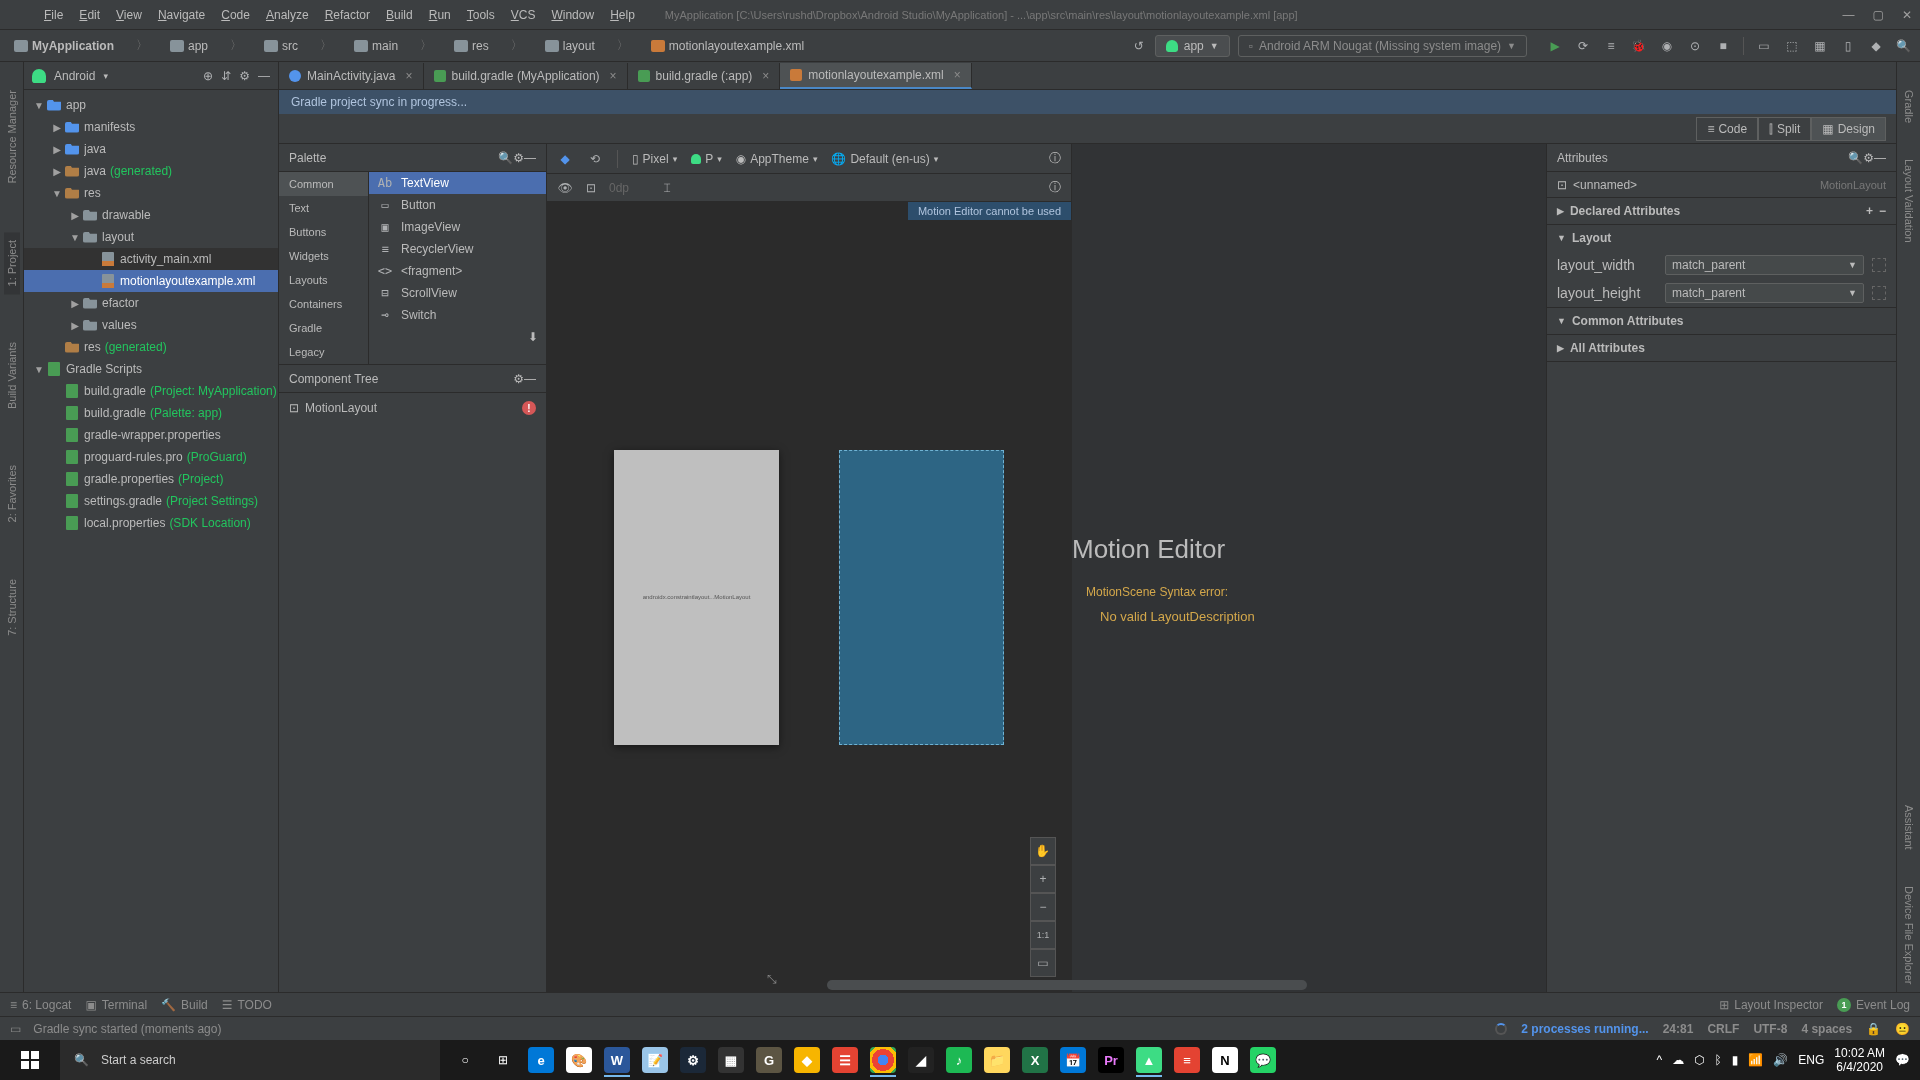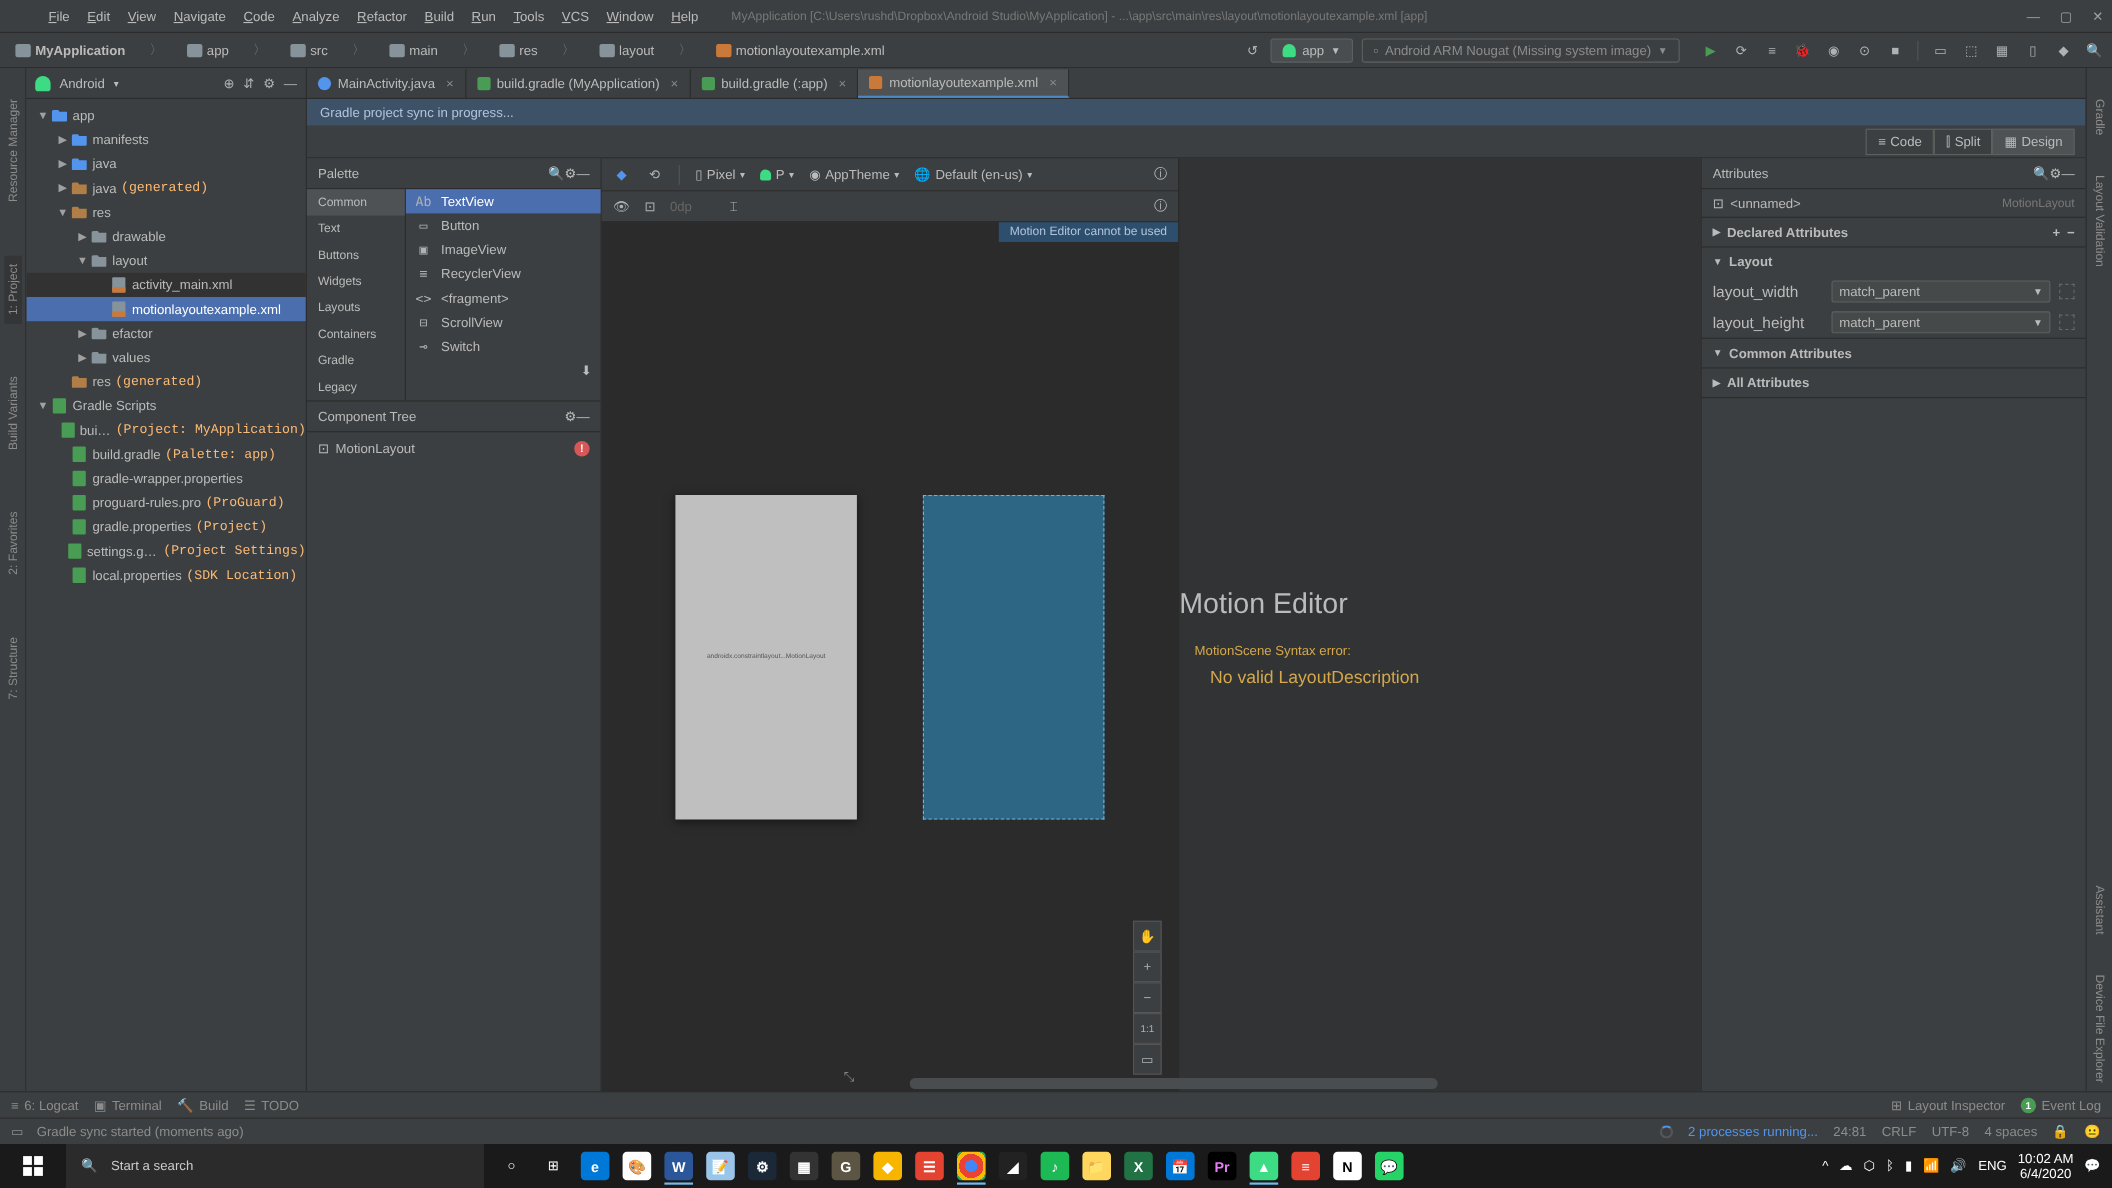--- a/index.html
+++ b/index.html
@@ -32,21 +32,21 @@
 .panel-header { height:28px; display:flex; align-items:center; padding:0 8px; gap:8px; border-bottom:1px solid #2b2b2b; }
 .panel-header .spacer { margin-left:auto; }
 .panel-header .hicon { color:#afb1b3; cursor:pointer; }
 .tree { padding:4px 0; overflow:auto; flex:1; }
 .tree-row { display:flex; align-items:center; height:22px; padding-left:4px; cursor:pointer; white-space:nowrap; }
 .tree-row.selected { background:#4b6eaf; color:#fff; }
 .tree-row.highlighted { background:#323232; }
 .tree-arrow { width:14px; color:#a0a0a0; font-size:10px; text-align:center; }
 .tree-icon { width:16px; height:14px; margin-right:4px; display:inline-flex; align-items:center; justify-content:center; }
 .tree-label { overflow:hidden; text-overflow:ellipsis; }
-.tree-sub { color:#fdba74; margin-left:4px;font-family:Liberation Mono, monospace; }
+.tree-sub { color:#22c55e; margin-left:4px; }
 .folder-icon { width:14px; height:11px; background:#87939a; border-radius:2px; clip-path:polygon(0 0,40% 0,50% 20%,100% 20%,100% 100%,0 100%); }
 .folder-icon.blue { background:#5394ec; }
 .folder-icon.orange { background:#b07e46; }
 .file-icon { width:12px; height:14px; background:#87939a; border-radius:1px; position:relative; }
 .xml-icon::after { content:""; position:absolute; bottom:0; left:0; width:100%; height:5px; background:#c97a3a; }
 .gradle-icon { background:#499c54; }
 .android-block { width:14px; height:14px; background:#3ddc84; border-radius:50% 50% 20% 20%; }
 .editor-block { flex:1; display:flex; flex-direction:column; }
 .editor-tabs { height:28px; background:#3c3f41; display:flex; align-items:flex-end; border-bottom:1px solid #2b2b2b; }
 .ed-tab { height:26px; padding:0 10px; display:flex; align-items:center; gap:6px; color:#bbbbbb; cursor:pointer; border-right:1px solid #2b2b2b; }
@@ -91,39 +91,39 @@
 .device-surface .ds-label { font-size:6px; color:#555; }
 .blueprint-surface { width:165px; height:295px; background:#2d6584; border:1px dashed #6fb3d4; }
 .zoom-controls { position:absolute; right:15px; bottom:15px; display:flex; flex-direction:column; gap:0; }
 .zoom-btn { width:26px; height:28px; background:#3c3f41; border:1px solid #555; display:flex; align-items:center; justify-content:center; color:#afb1b3; cursor:pointer; }
 .resize-handle { position:absolute; bottom:6px; left:42%; color:#888; }
 .motion-panel { width:475px; background:#313335; border-left:1px solid #2b2b2b; display:flex; flex-direction:column; }
 .motion-warning { background:#2d4e6c; color:#b0c4de; padding:3px 10px; font-size:11px; height:22px; }
 .motion-body { flex:1; display:flex; flex-direction:column; align-items:flex-start; justify-content:center; }
 .motion-title { font-size:26px; color:#bbbbbb; font-weight:300; margin-bottom:20px; }
 .motion-err { color:#d4a84b; font-size:12px; align-self:flex-start; padding-left:14px; }
-.motion-err2 { color:#d4a84b; font-size:16px; align-self:flex-start; padding-left:28px; margin-top:10px; }
+.motion-err2 { color:#d4a84b; font-size:13px; align-self:flex-start; padding-left:28px; margin-top:10px; }
 .attr-panel { width:350px; background:#3c3f41; border-left:1px solid #2b2b2b; display:flex; flex-direction:column; }
 .attr-header { height:28px; display:flex; align-items:center; padding:0 10px; border-bottom:1px solid #2b2b2b; }
 .attr-header .spacer { margin-left:auto; }
 .attr-id-row { height:26px; display:flex; align-items:center; padding:0 10px; border-bottom:1px solid #2b2b2b; gap:6px; }
 .attr-id-row .attr-type { margin-left:auto; color:#787878; font-size:11px; }
 .attr-section { border-bottom:1px solid #2b2b2b; }
 .attr-sec-head { height:26px; display:flex; align-items:center; padding:0 10px; cursor:pointer; gap:6px; font-weight:bold; }
 .attr-sec-head .spacer { margin-left:auto; }
 .attr-row { display:flex; align-items:center; padding:4px 10px; gap:8px; }
 .attr-label { width:100px; font-size:14px; }
 .attr-input { flex:1; background:#45494a; border:1px solid #5e6060; padding:2px 6px; border-radius:2px; color:#bbb; display:flex; align-items:center; justify-content:space-between; }
 .attr-after { width:14px; height:14px; border:1px dashed #666; }
 .bottom-tabs { height:24px; background:#3c3f41; display:flex; align-items:center; padding:0 10px; gap:14px; border-top:1px solid #2b2b2b; }
 .btab { display:flex; align-items:center; gap:5px; cursor:pointer; color:#8c8c8c; }
 .btab-r { margin-left:auto; display:flex; gap:14px; }
 .event-badge { width:14px; height:14px; background:#499c54; border-radius:50%; display:flex; align-items:center; justify-content:center; color:#fff; font-size:9px; font-weight:bold; }
 .status-bar { height:24px; background:#3c3f41; display:flex; align-items:center; padding:0 10px; gap:12px; border-top:1px solid #2b2b2b; color:#8c8c8c; font-size:11px; }
-.status-bar .sr { margin-left:auto; display:flex; gap:14px; align-items:center; }
+.status-bar .sr { margin-left:auto; display:flex; gap:14px; align-items:center;font-weight:bold; }
 .proc-running { color:#5394ec; }
 .spinner { width:12px; height:12px; border:2px solid #555; border-top-color:#5394ec; border-radius:50%; }
 .taskbar { position:absolute; bottom:0; left:0; width:100%; height:40px; background:#1a1a1a; display:flex; align-items:center; }
 .win-start { width:60px; height:40px; display:flex; align-items:center; justify-content:center; color:#fff; }
 .search-box { width:380px; height:40px; background:#2b2b2b; display:flex; align-items:center; padding:0 14px; color:#ccc; gap:12px; }
 .task-icons { display:flex; margin-left:8px; gap:4px; align-items:center; height:40px; }
 .task-icon { width:34px; height:34px; display:flex; align-items:center; justify-content:center; position:relative; }
 .task-glyph { width:26px; height:26px; border-radius:4px; display:flex; align-items:center; justify-content:center; font-size:13px; font-weight:bold; color:#fff; }
 .active-underline { position:absolute; bottom:0; left:4px; right:4px; height:2px; background:#76b9ed; }
 .tray { margin-left:auto; display:flex; align-items:center; gap:10px; padding:0 10px; color:#fff; font-size:11px; }

